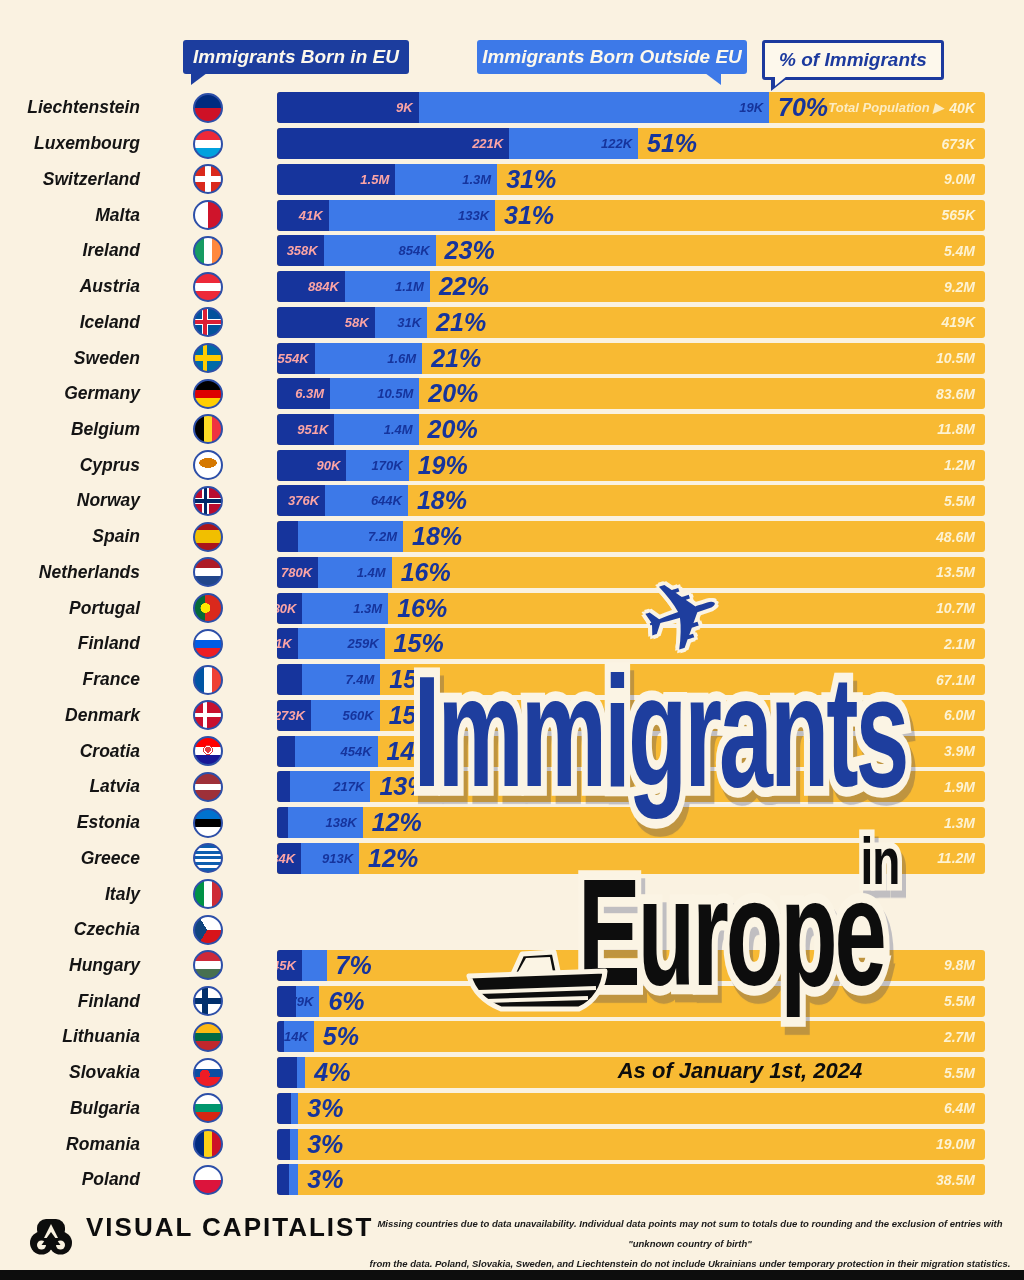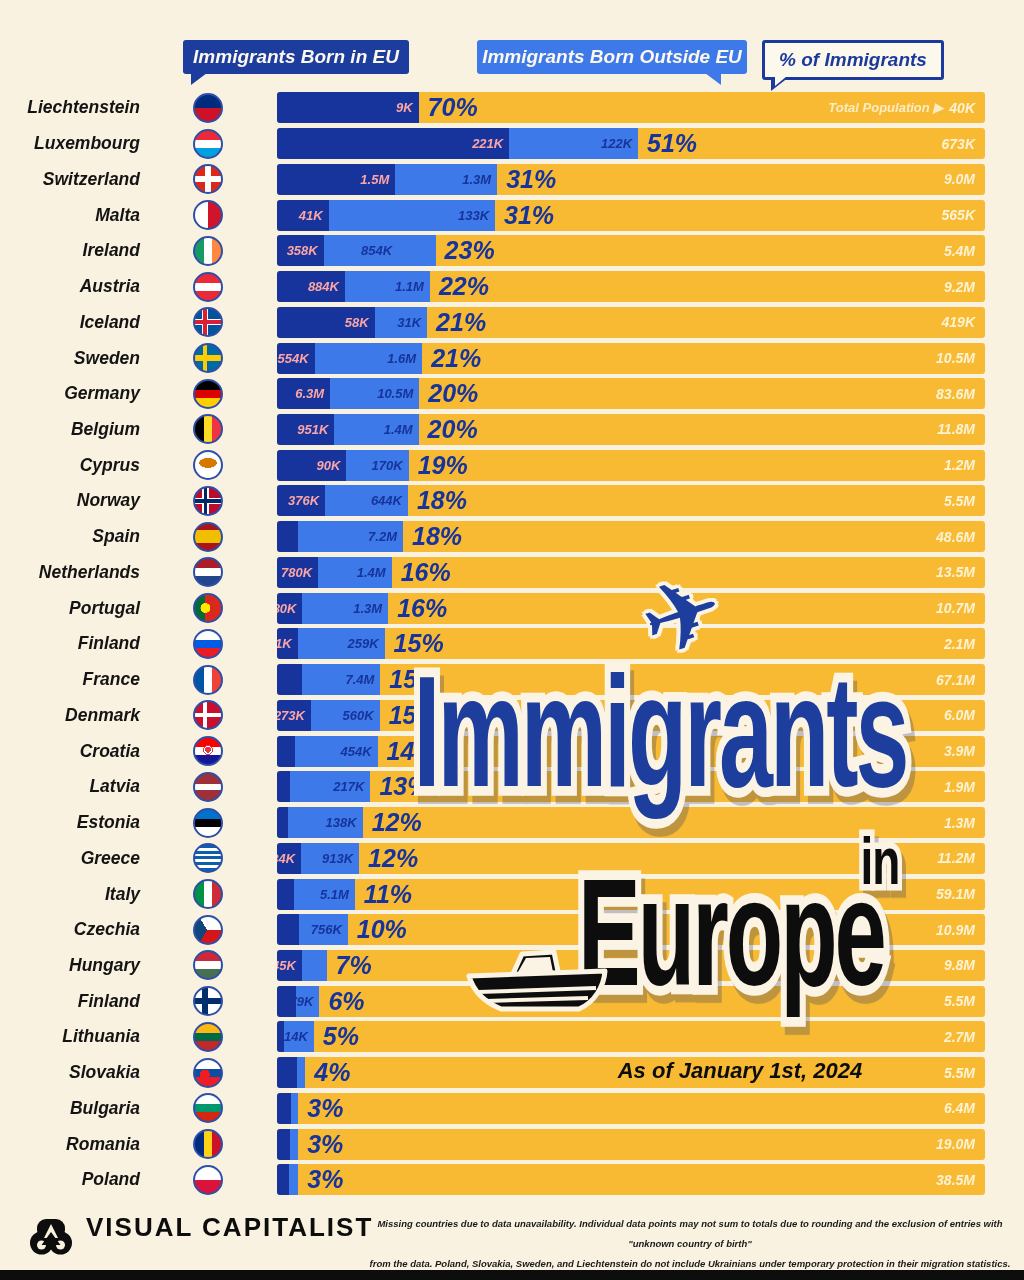--- a/index.html
+++ b/index.html
@@ -114,20 +114,23 @@
 <div class="legend white">% of Immigrants</div>
 
 <div class="rows" id="rows">
   <div class="row">
     <div class="country">Liechtenstein</div>
     <div class="flag f-li"></div>
     <div class="bar">
       <div class="seg in" style="width: 20%;">
           <span>9K</span>
         </div>
+      <div class="seg out" style="width: 49.5%;">
+          <span>19K</span>
+        </div>
       <div class="pct">70%</div>
       <div class="total">
         <span class="tp-prefix">Total Population ▶</span>
         <span class="tp-value">40K</span>
       </div>
     </div>
   </div>
 
   <div class="row">
     <div class="country">Luxembourg</div>
@@ -183,21 +186,21 @@
     </div>
   </div>
 
   <div class="row">
     <div class="country">Ireland</div>
     <div class="flag f-ie"></div>
     <div class="bar">
       <div class="seg in" style="width: 6.6%;">
           <span>358K</span>
         </div>
-      <div class="seg out" style="width: 15.8%; justify-content: center;">
+      <div class="seg out" style="width: 15.8%;">
           <span>854K</span>
         </div>
       <div class="pct">23%</div>
       <div class="total">
 
         <span class="tp-value">5.4M</span>
       </div>
     </div>
   </div>
 
@@ -503,51 +506,25 @@
       <div class="total">
 
         <span class="tp-value">11.2M</span>
       </div>
     </div>
   </div>
 
   <div class="row">
     <div class="country">Italy</div>
     <div class="flag f-it"></div>
-    <div class="bar">
-      <div class="seg in" style="width: 2.4%;">
-          <span></span>
-        </div>
-      <div class="seg out" style="width: 8.6%;">
-          <span>5.1M</span>
-        </div>
-      <div class="pct">11%</div>
-      <div class="total">
-
-        <span class="tp-value">59.1M</span>
-      </div>
-    </div>
   </div>
 
   <div class="row">
     <div class="country">Czechia</div>
     <div class="flag f-cz"></div>
-    <div class="bar">
-      <div class="seg in" style="width: 3.1%;">
-          <span></span>
-        </div>
-      <div class="seg out" style="width: 6.9%;">
-          <span>756K</span>
-        </div>
-      <div class="pct">10%</div>
-      <div class="total">
-
-        <span class="tp-value">10.9M</span>
-      </div>
-    </div>
   </div>
 
   <div class="row">
     <div class="country">Hungary</div>
     <div class="flag f-hu"></div>
     <div class="bar">
       <div class="seg in" style="width: 3.5%;">
           <span>345K</span>
         </div>
       <div class="seg out" style="width: 3.5%;">

